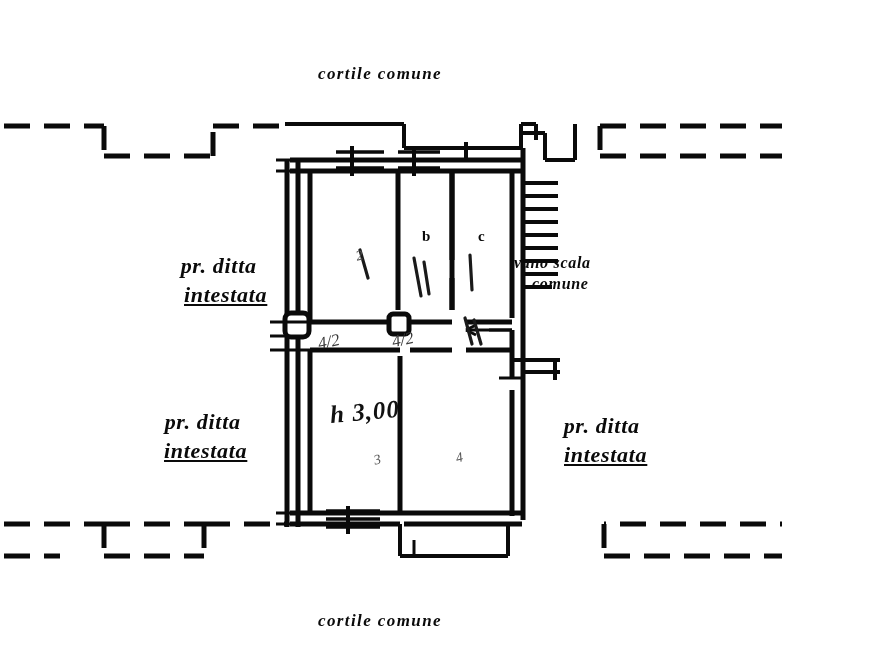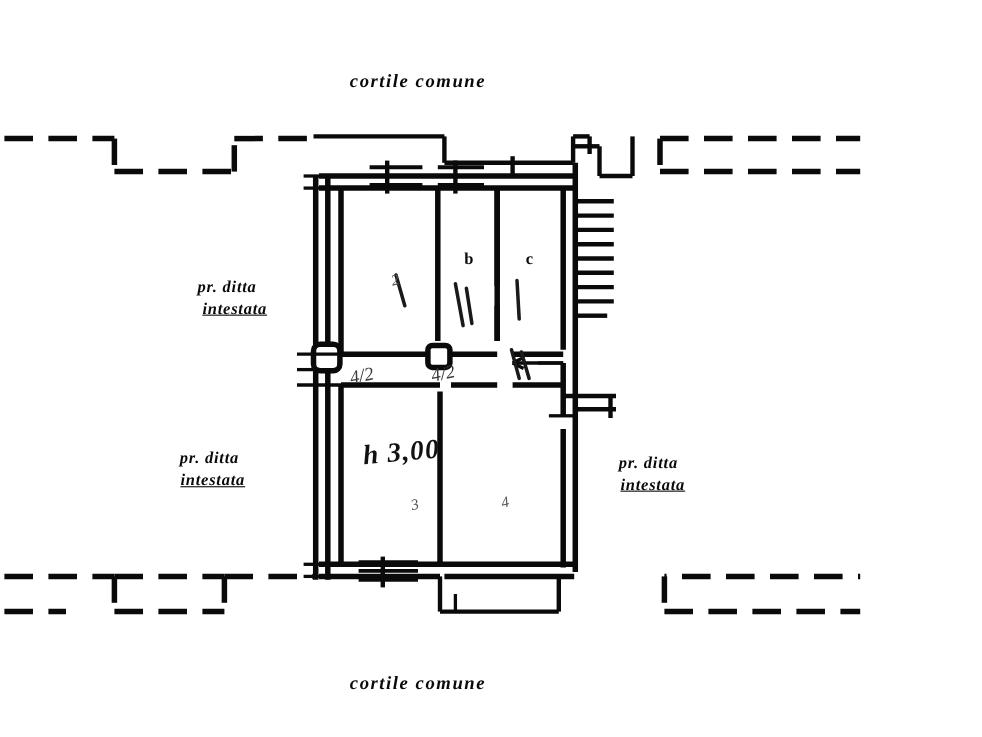--- a/index.html
+++ b/index.html
@@ -34,21 +34,21 @@
     letter-spacing: 0.6px;
     white-space: nowrap;
     line-height: 1.30;
     text-align: center;
   }
   .lbl-courtyard {
     font-size: 17px;
     letter-spacing: 1.4px;
   }
   .lbl-owner {
-    font-size: 15px;
+    font-size: 22px;
     letter-spacing: 0.7px;
   }
   .lbl-stair {
     font-size: 16px;
     letter-spacing: 0.7px;
     text-align: left;
   }
   .lbl-owner .l2 { display: block; text-decoration: underline; }
   .lbl-stair .l2 { display: block; padding-left: 18px; }
   .room-letter {
@@ -254,20 +254,24 @@
   <div class="plan-label lbl-owner" style="left: 158px; top: 408px;">
     <span>pr. ditta</span>
     <span class="l2" style="padding-left: 6px;">intestata</span>
   </div>
 
   <div class="plan-label lbl-owner" style="left: 556px; top: 412px;">
     <span>pr. ditta</span>
     <span class="l2" style="padding-left: 8px;">intestata</span>
   </div>
 
+  <div class="plan-label lbl-stair" style="left: 514px; top: 253px;">
+    <span>vano scala</span>
+    <span class="l2">comune</span>
+  </div>
 
   <div class="room-letter" style="left: 422px; top: 228px;">b</div>
 
   <div class="room-letter" style="left: 478px; top: 228px;">c</div>
 
   <div class="handwriting hw-height" style="left: 330px; top: 398px;">h 3,00</div>
 
   <div class="handwriting hw-faint" style="left: 318px; top: 332px;">4/2</div>
 
   <div class="handwriting hw-faint" style="left: 392px; top: 330px;">4/2</div>

